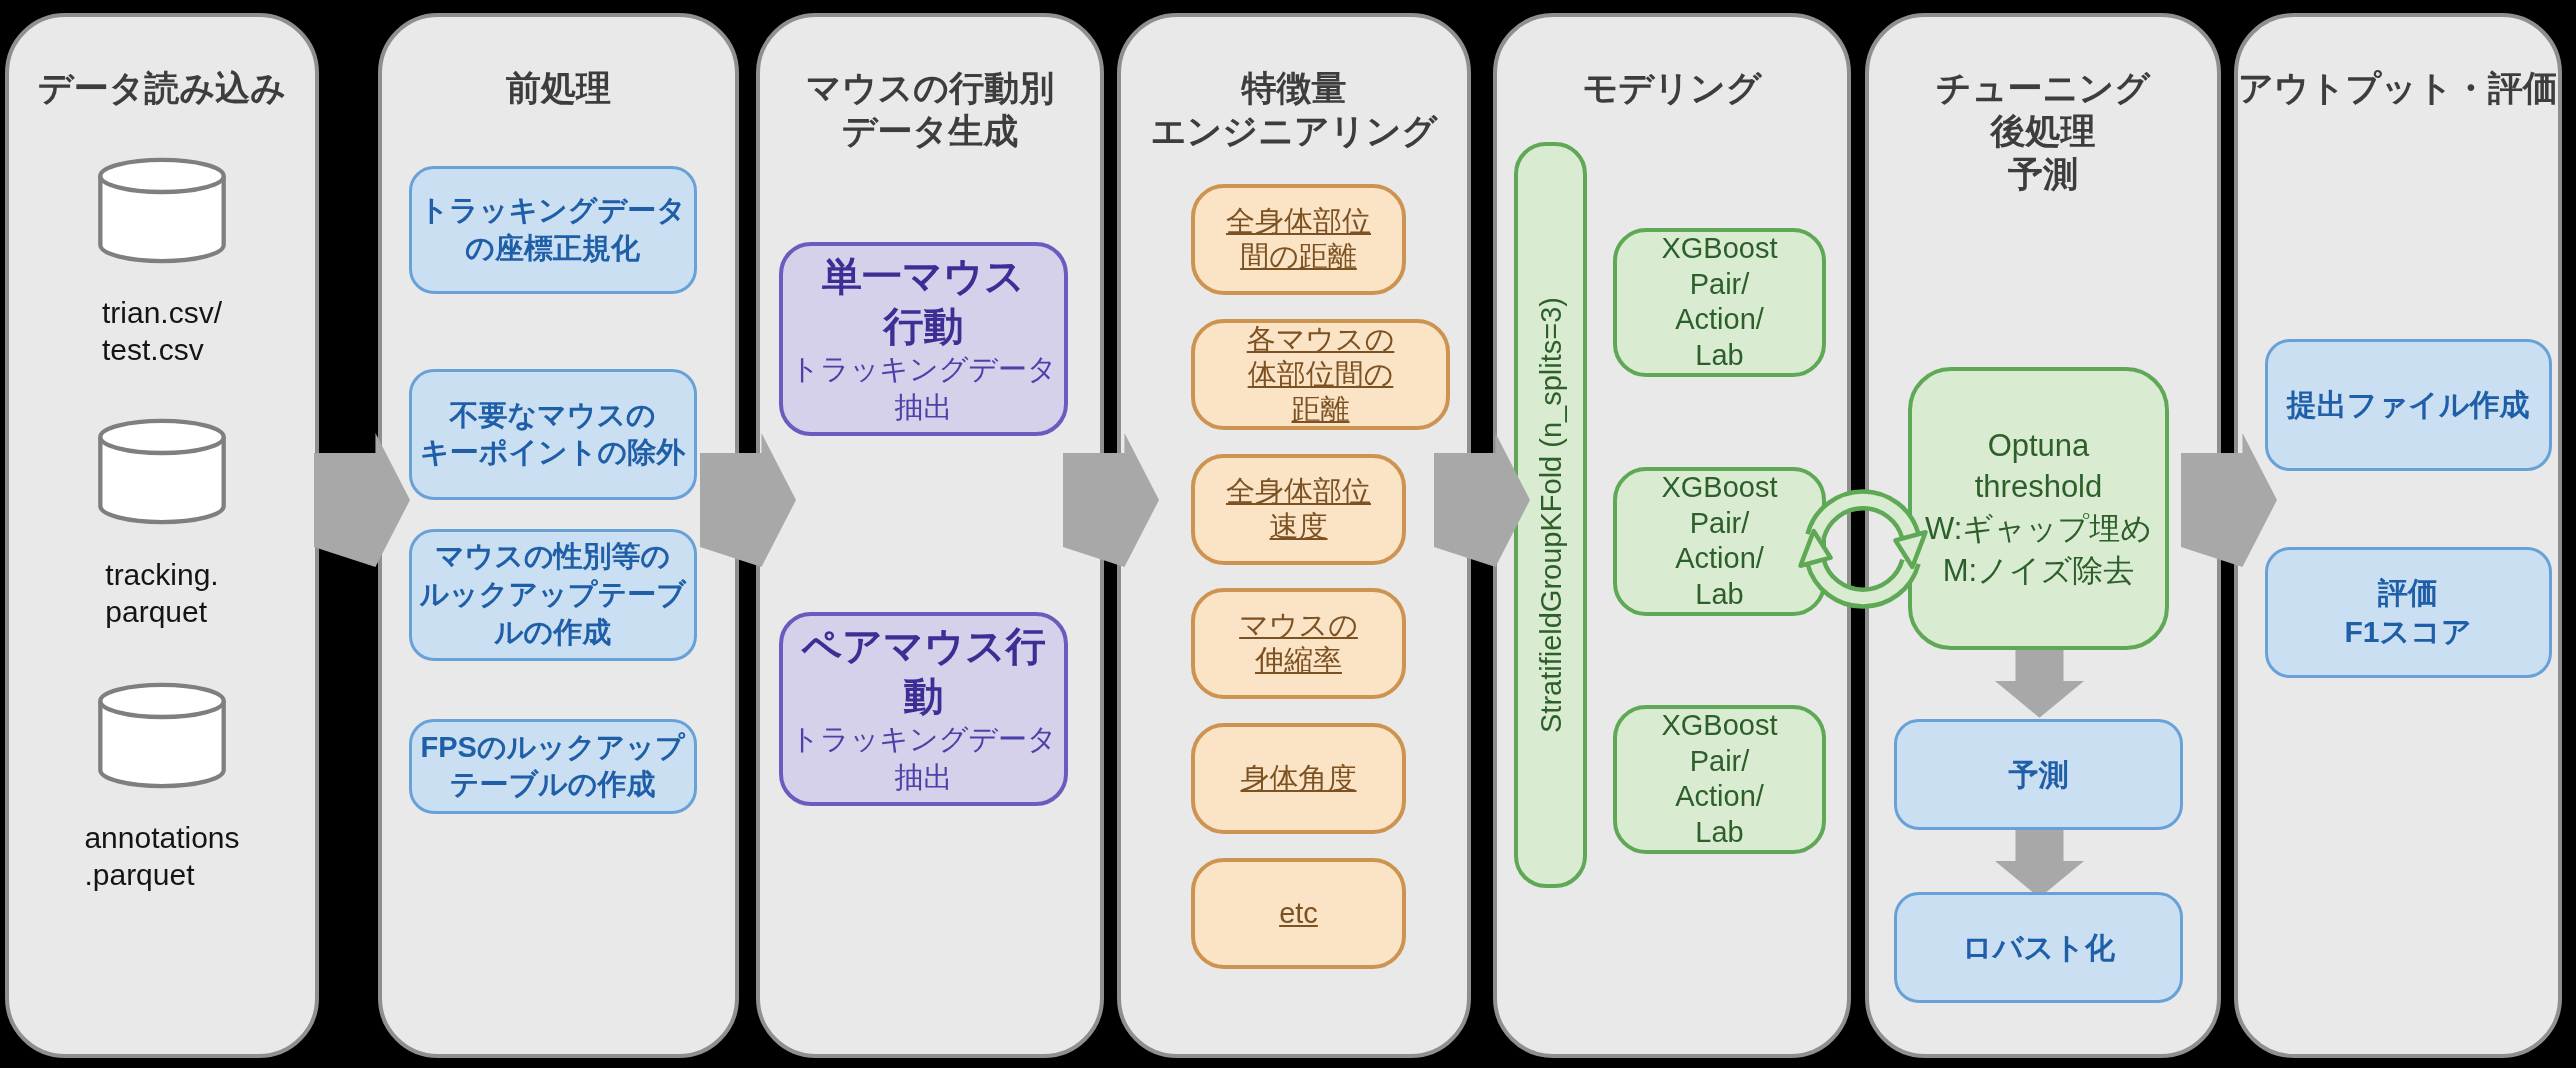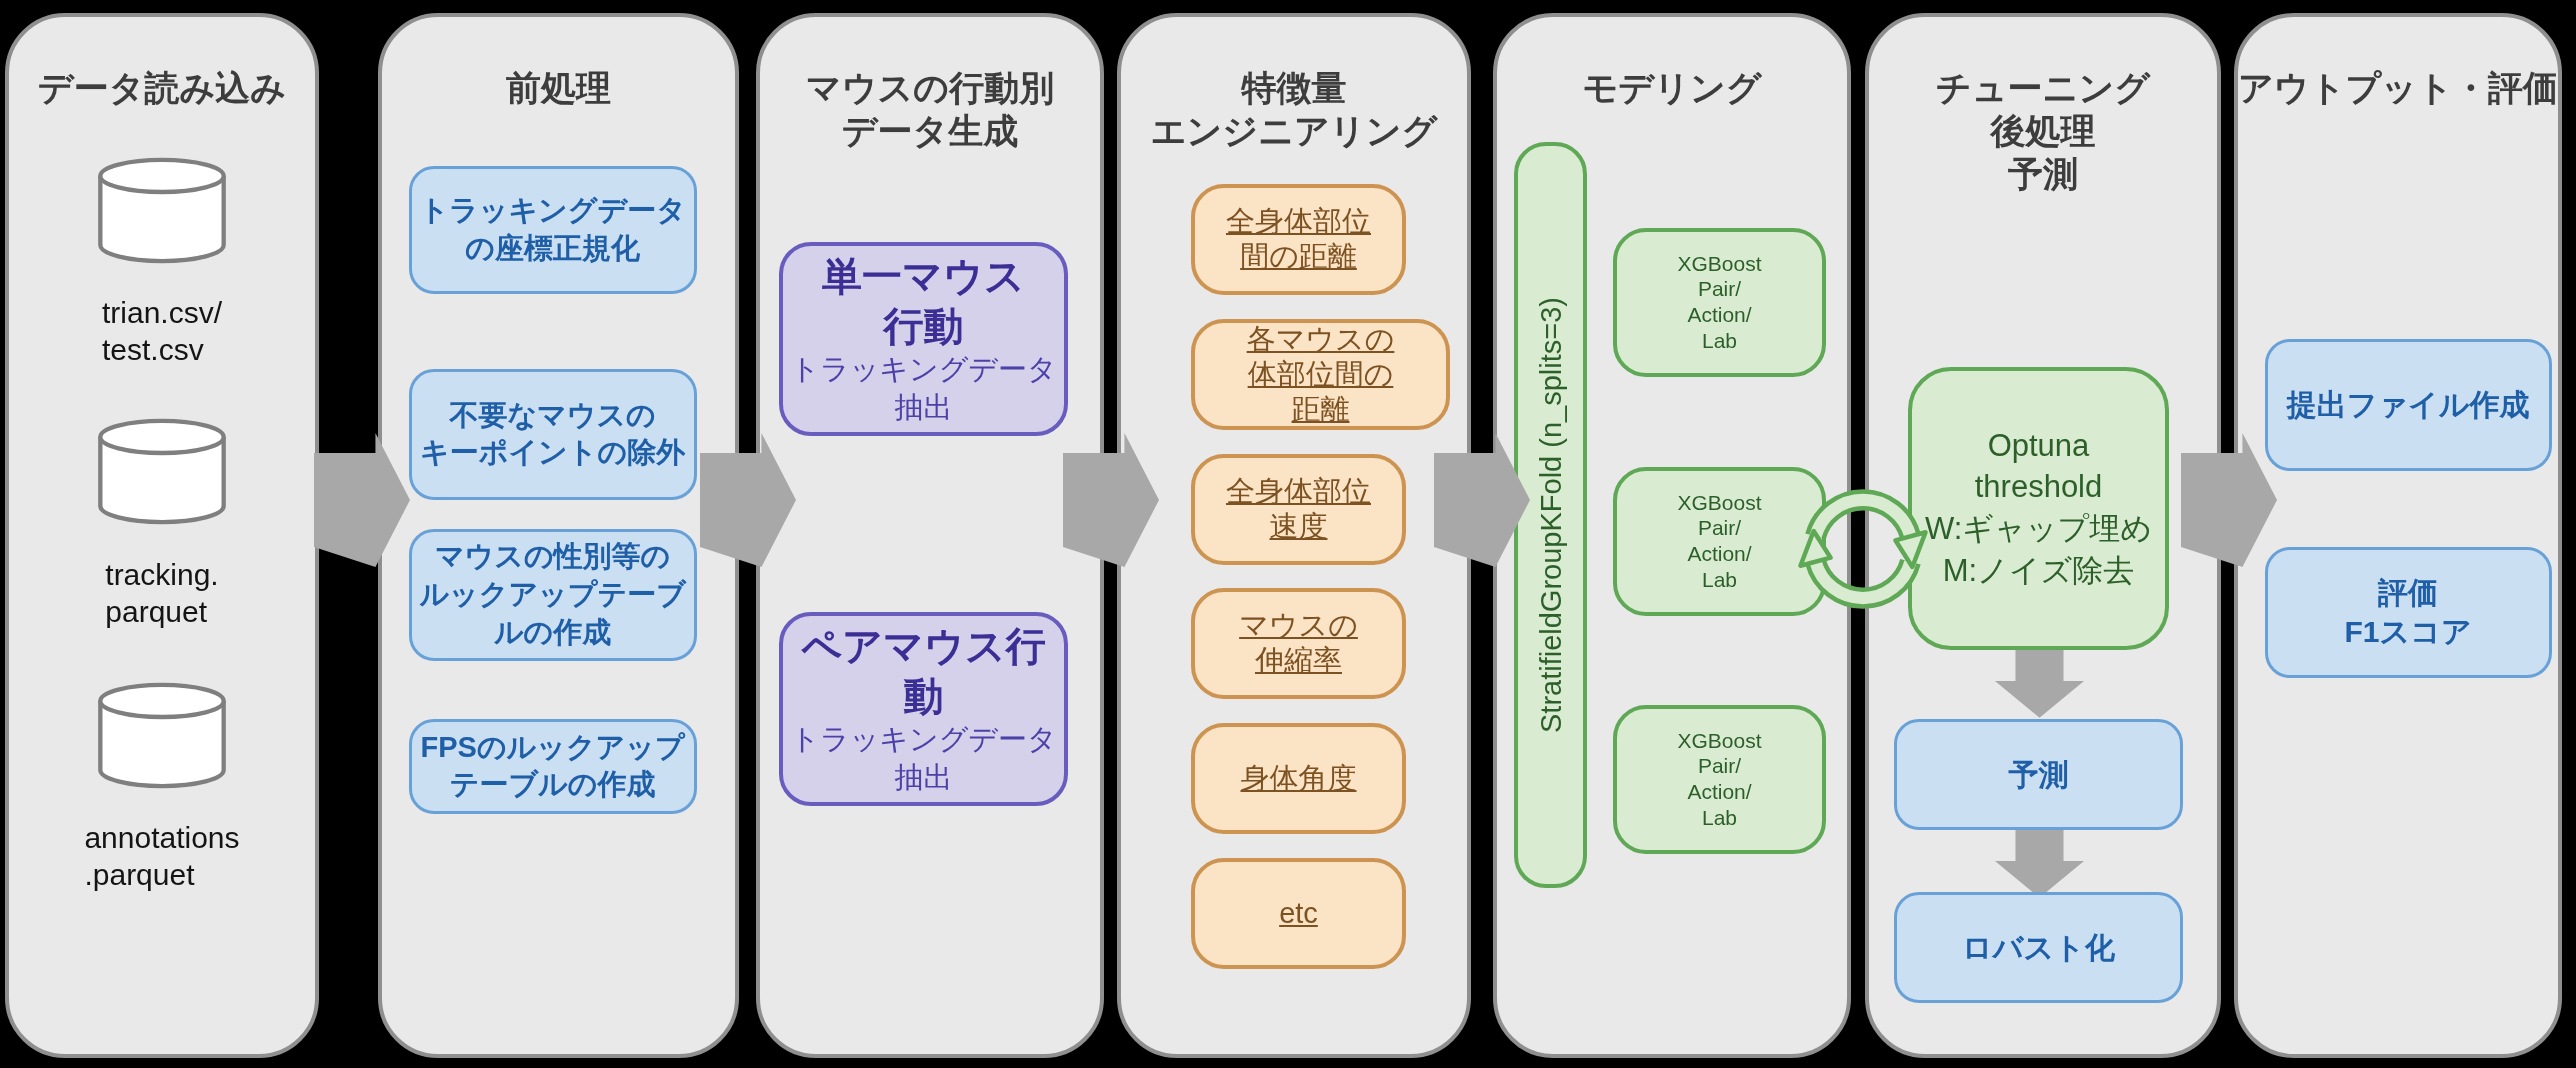--- a/index.html
+++ b/index.html
@@ -50,21 +50,21 @@
     background:var(--purple-fill);border:4.4px solid var(--purple-border);border-radius:32px;
   }
   .purple-heading{font-weight:bold;font-size:40px;line-height:1.25;color:var(--purple-text);white-space:pre-line;}
   .purple-sub{font-size:29px;line-height:1.3;color:var(--purple-sub-text);white-space:pre-line;}
   .box.orange{
     background:var(--orange-fill);border:4.4px solid var(--orange-border);border-radius:33px;
     color:var(--orange-text);font-size:29px;line-height:1.2;text-decoration:underline;
   }
   .box.green{
     background:var(--green-fill);border:4.4px solid var(--green-border);border-radius:33px;
-    color:var(--green-text);font-size:21px;line-height:1.23;
+    color:var(--green-text);font-size:29px;line-height:1.23;
   }
   .box.green-big{
     background:var(--green-fill);border:4.4px solid var(--green-border);border-radius:43px;
     color:var(--green-text);font-size:31px;line-height:1.35;
   }
   .cv-box{
     position:absolute;box-sizing:border-box;
     background:var(--green-fill);border:4.4px solid var(--green-border);border-radius:32px;
   }
   .cv-label{

